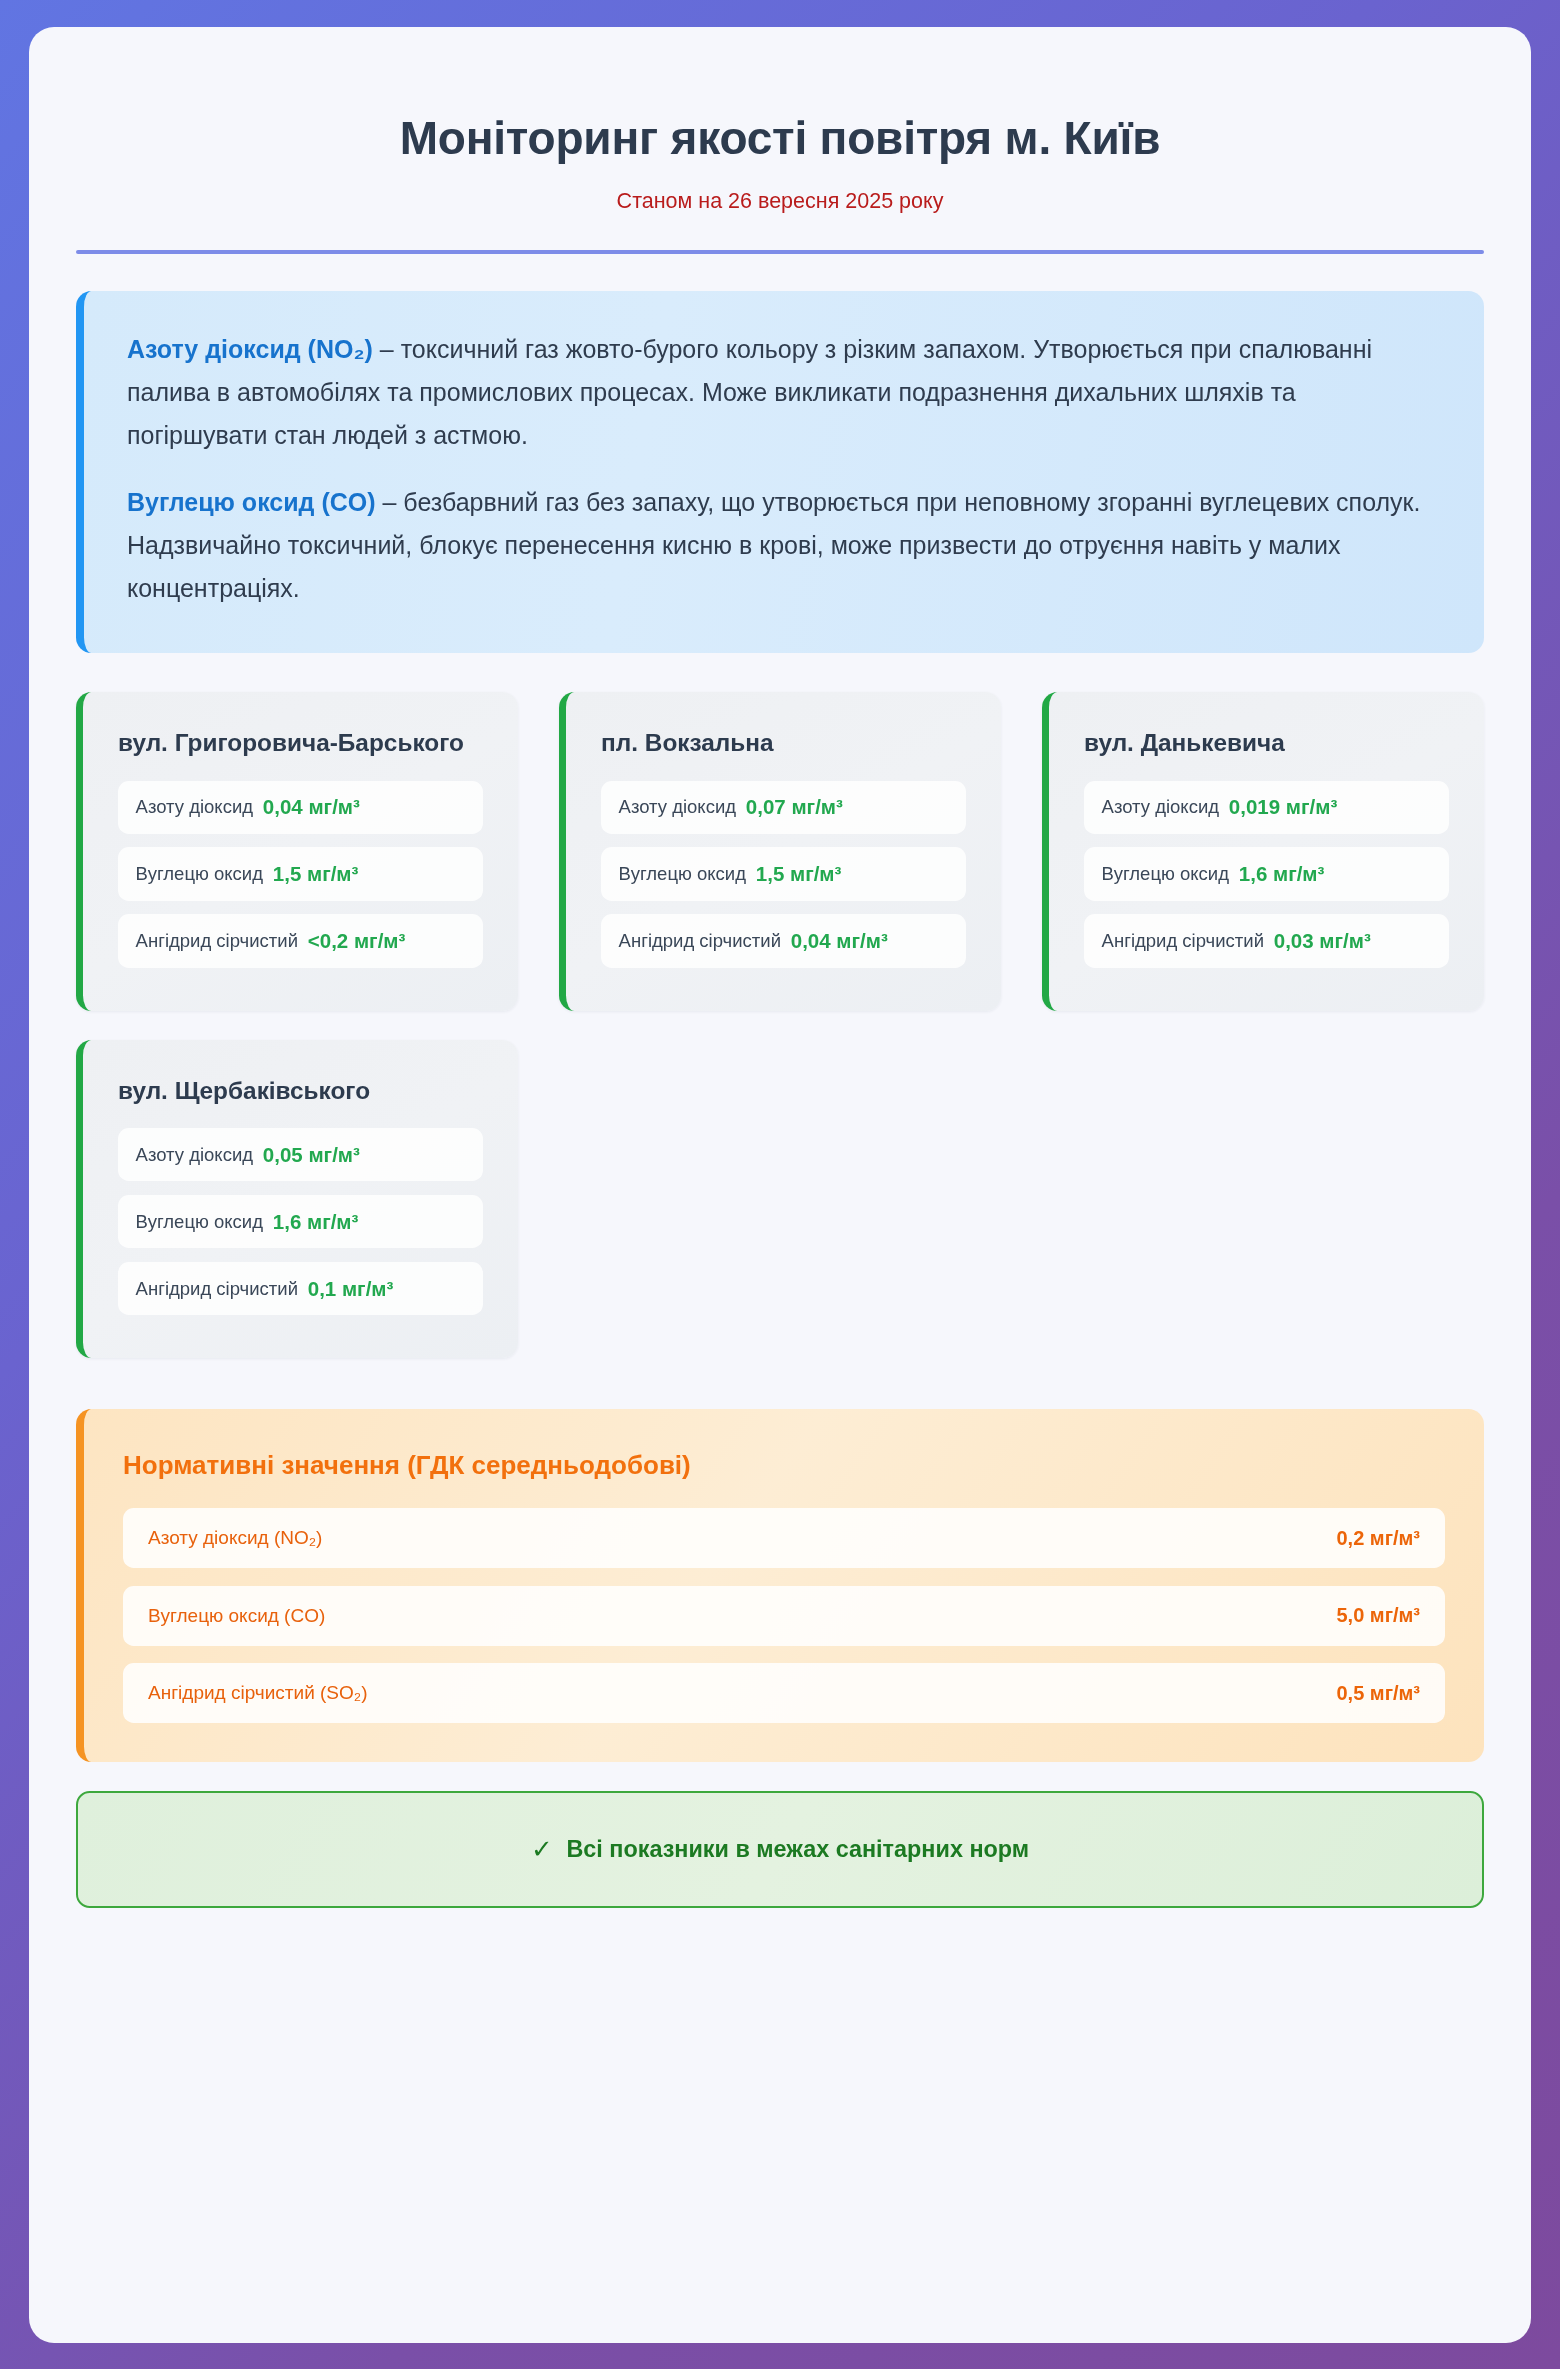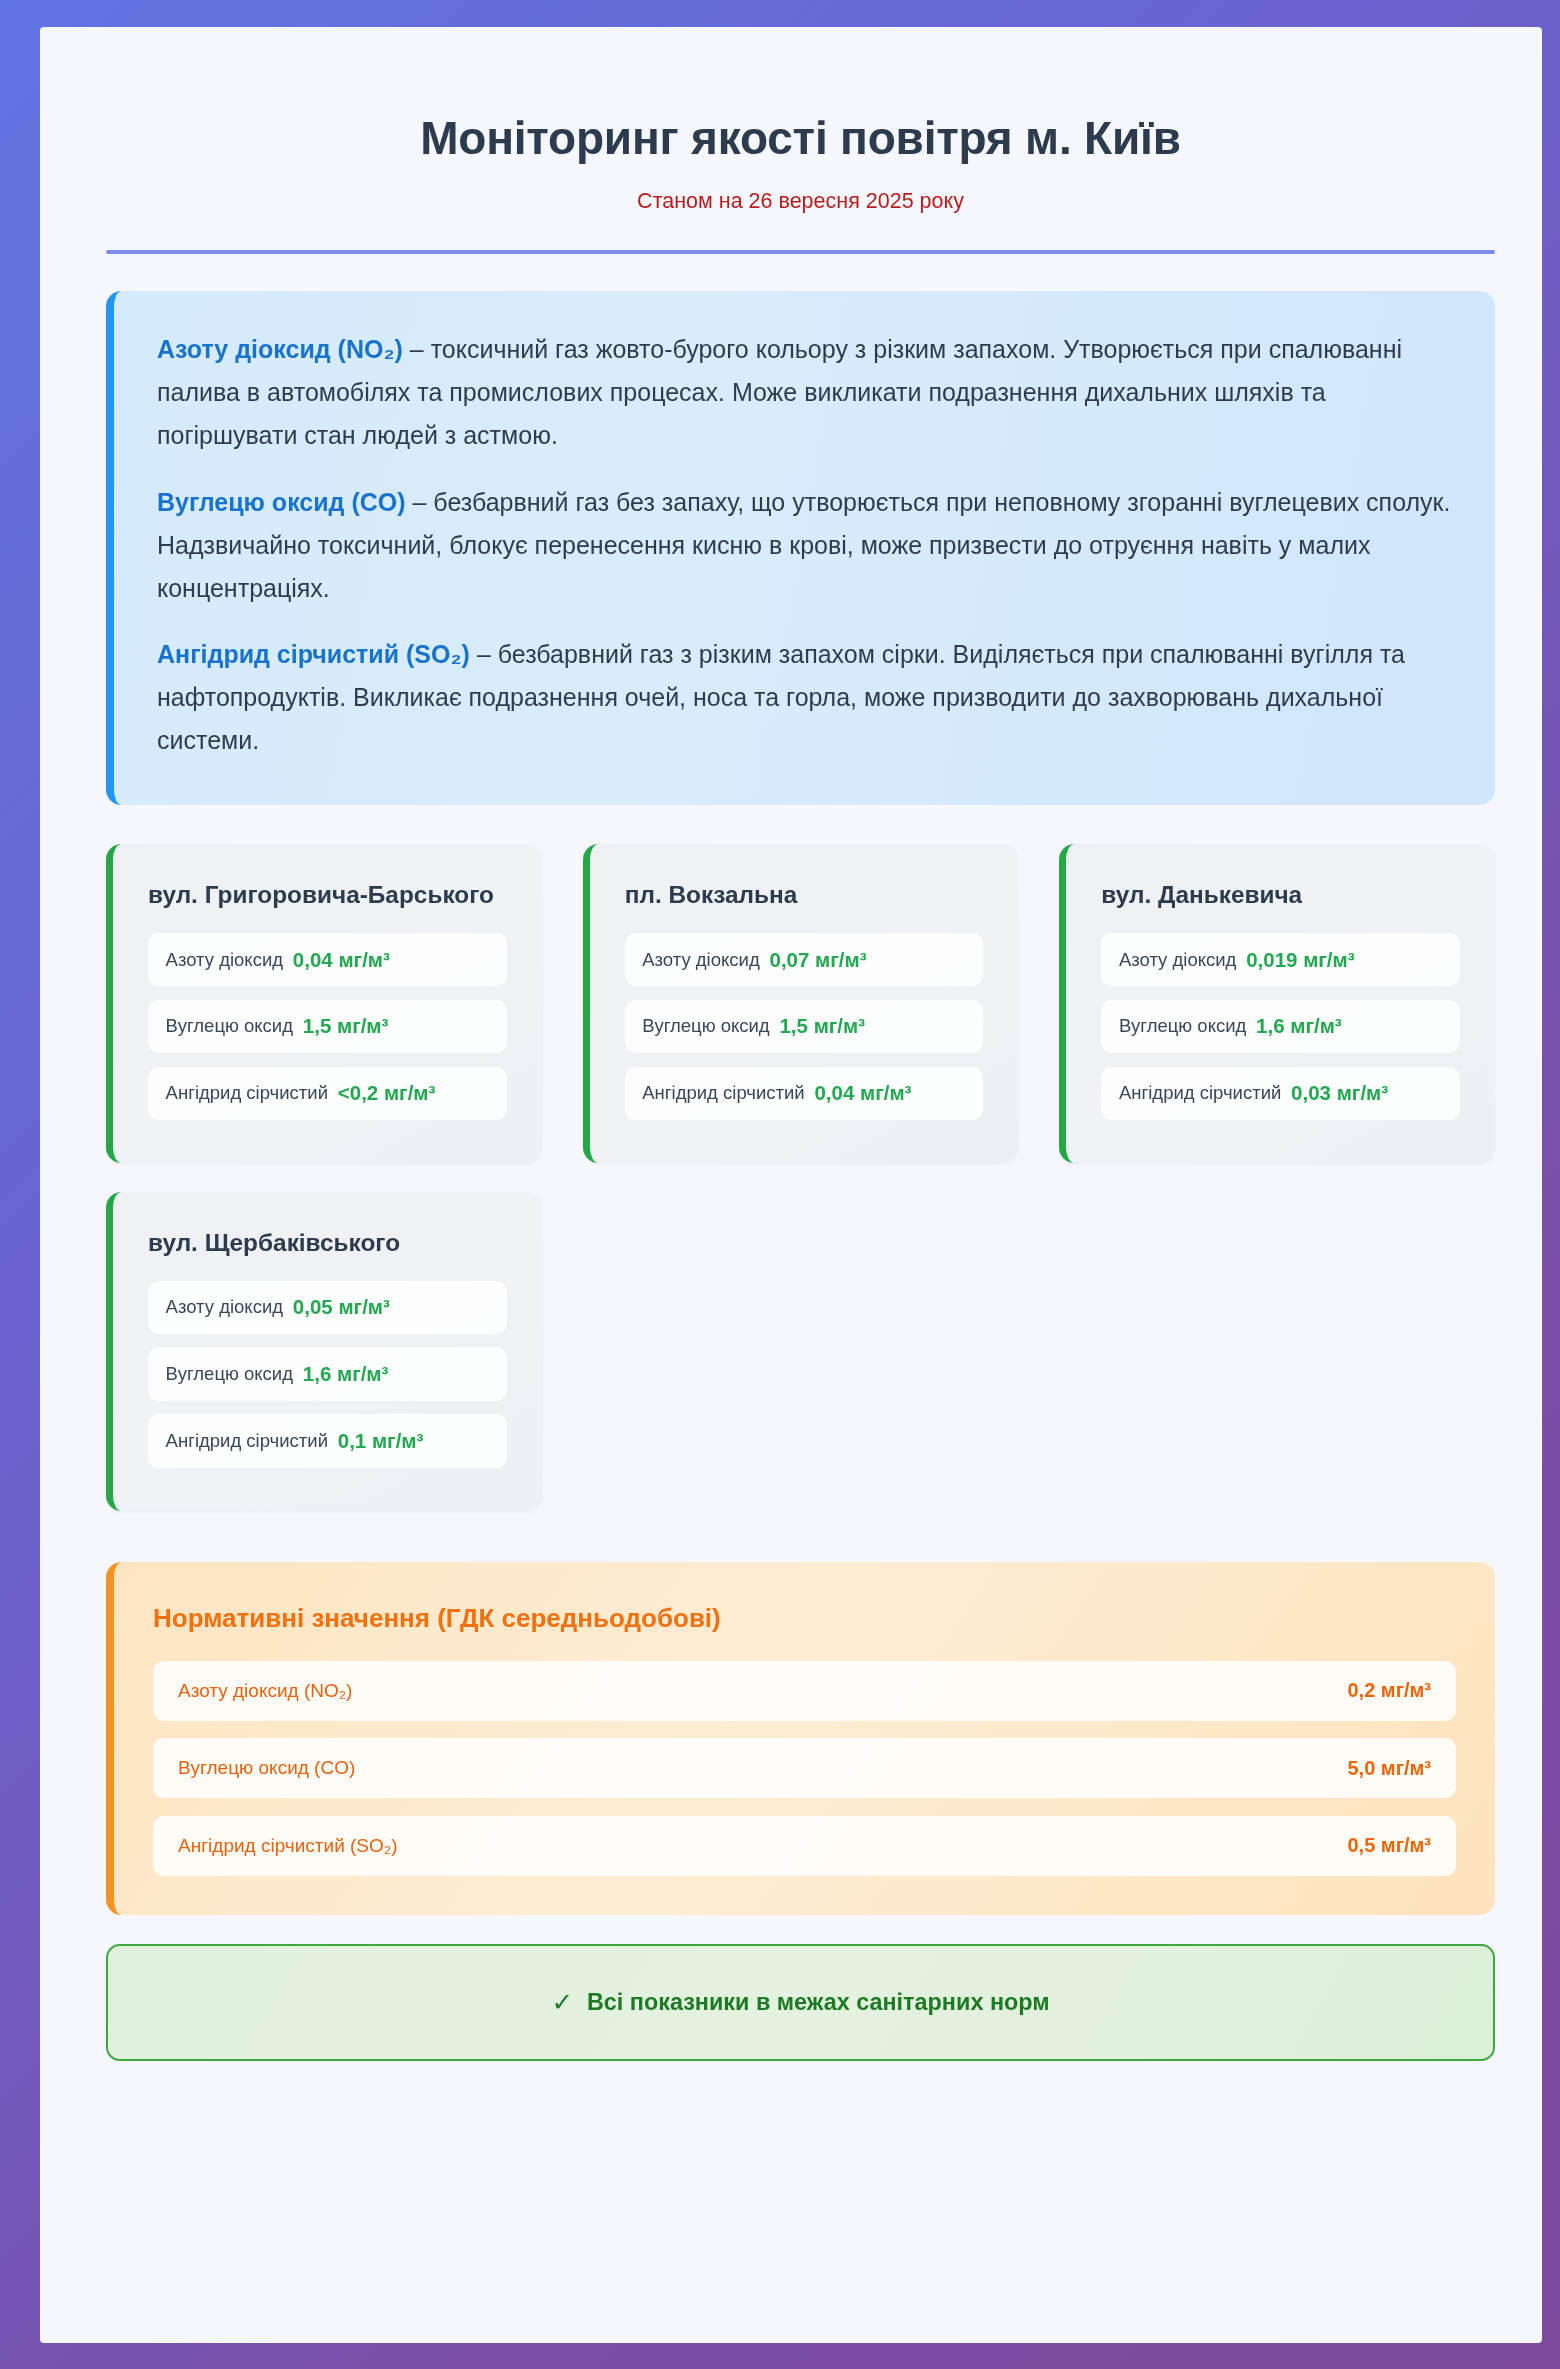--- a/index.html
+++ b/index.html
@@ -11,26 +11,25 @@
   }
 
   body {
     font-family: "Liberation Sans", "DejaVu Sans", sans-serif;
     background: linear-gradient(135deg, #6175e2 0%, #6a63cf 35%, #7a4fa8 70%, #7d4a9e 100%);
     padding: 27px 29px;
   }
 
   .page-card {
     background: #f6f7fc;
-    border-radius: 4px;
+    border-radius: 25px;
     width: 100%;
     height: 100%;
-    padding: 39px 47px 35px 66px;
+    padding: 39px 47px 35px 47px;
     overflow: hidden;
-    margin-left: 11px;
   }
 
   
   .header { padding-top: 47px; }
 
   .page-title {
     text-align: center;
     font-size: 46px;
     font-weight: bold;
     color: #2d3b4e;
@@ -187,23 +186,20 @@
   <section class="info-box">
 
     <p class="info-para">
       <b>Азоту діоксид (NO₂)</b><span> – токсичний газ жовто-бурого кольору з різким запахом. Утворюється при спалюванні палива в автомобілях та промислових процесах. Може викликати подразнення дихальних шляхів та погіршувати стан людей з астмою.</span>
     </p>
 
     <p class="info-para">
       <b>Вуглецю оксид (CO)</b><span> – безбарвний газ без запаху, що утворюється при неповному згоранні вуглецевих сполук. Надзвичайно токсичний, блокує перенесення кисню в крові, може призвести до отруєння навіть у малих концентраціях.</span>
     </p>
 
-    <p class="info-para">
-      <b>Ангідрид сірчистий (SO₂)</b><span> – безбарвний газ з різким запахом сірки. Виділяється при спалюванні вугілля та нафтопродуктів. Викликає подразнення очей, носа та горла, може призводити до захворювань дихальної системи.</span>
-    </p>
   </section>
 
   <section class="stations-grid">
 
     <article class="station-card">
       <div class="station-name">вул. Григоровича-Барського</div>
       <div class="measure-row">
         <span class="measure-label">Азоту діоксид</span>
         <span class="measure-value">0,04 мг/м³</span>
       </div>

